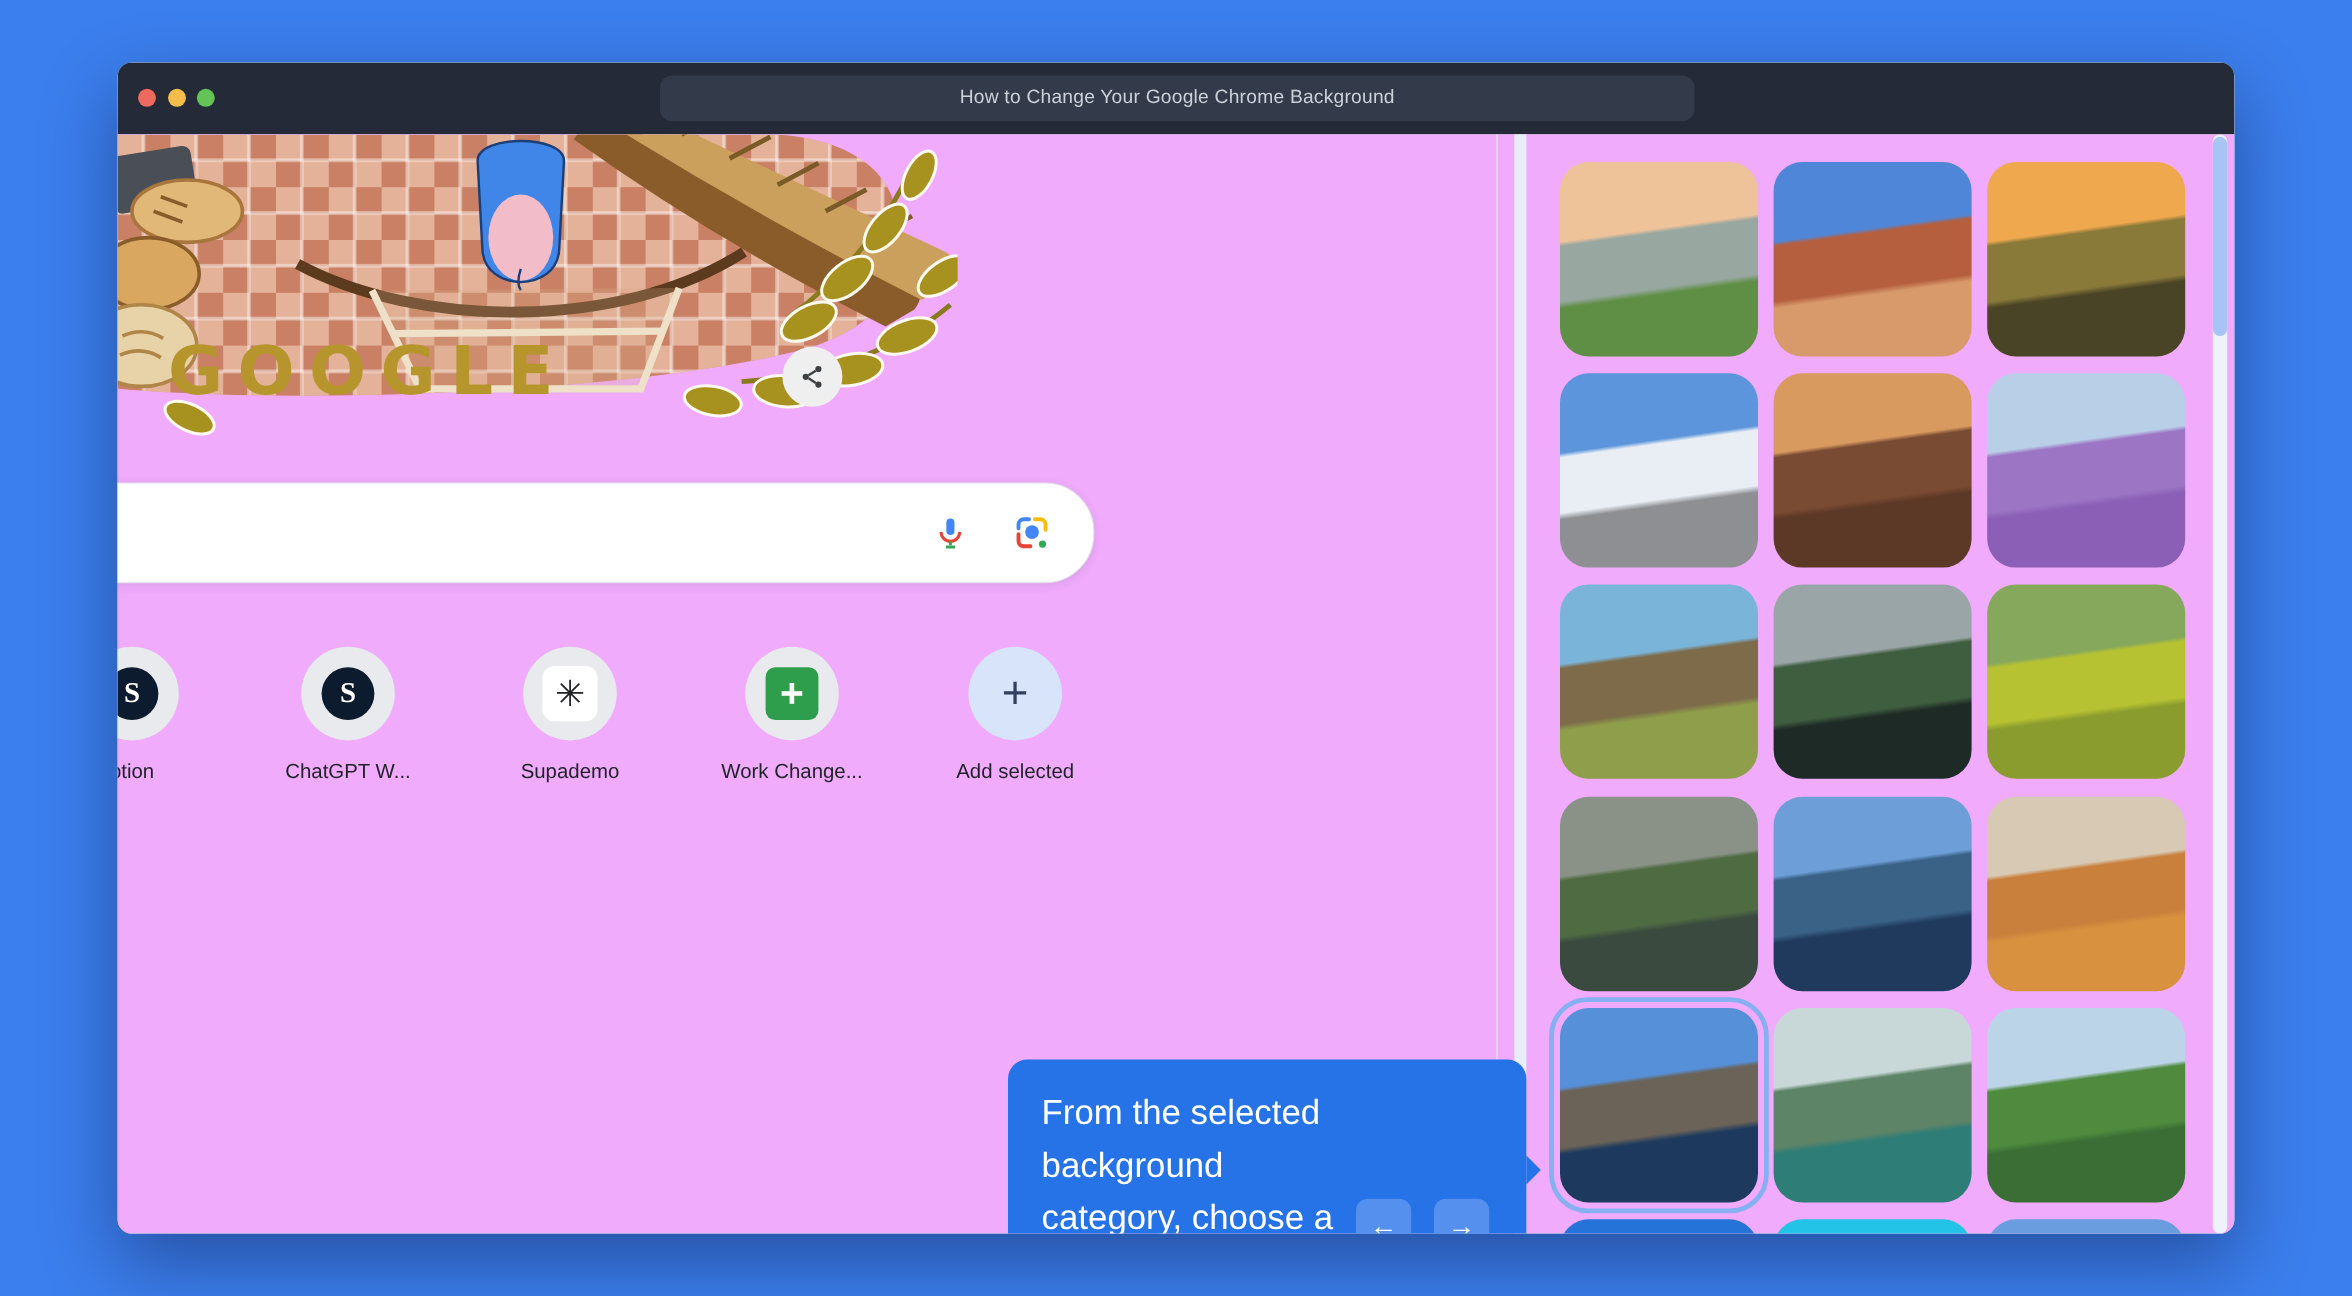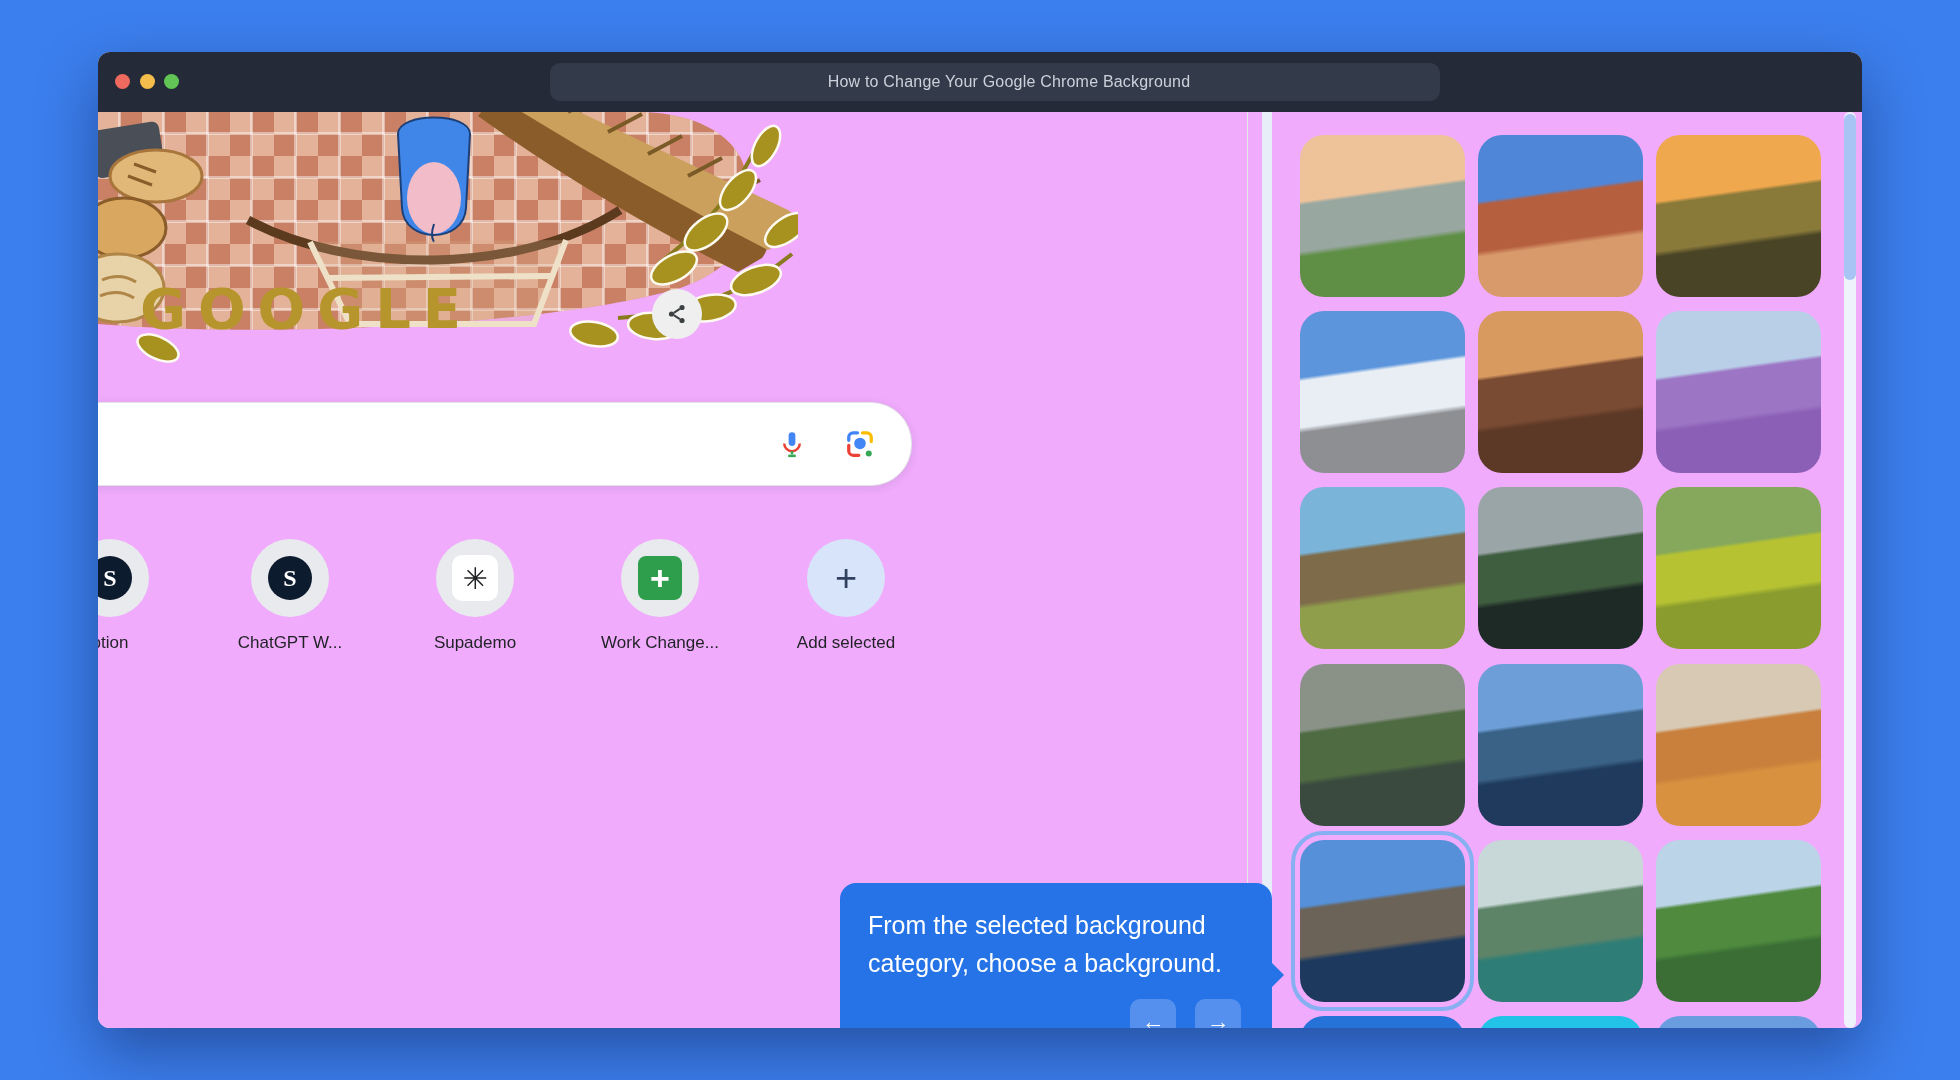--- a/index.html
+++ b/index.html
@@ -11,21 +11,21 @@
     box-shadow:0 24px 60px rgba(0,0,30,.35);}
 
   
   .titlebar{position:absolute;left:0;top:0;width:100%;height:60px;background:#242a37;}
   .traffic{position:absolute;top:22px;width:15px;height:15px;border-radius:50%;}
   .t-close{left:17px;background:#ee6a5e;}
   .t-min{left:42px;background:#f5bd4c;}
   .t-zoom{left:66px;background:#61c454;}
   .title-pill{position:absolute;left:452px;top:11px;width:862px;height:38px;
     background:#333a49;border-radius:10px;display:flex;align-items:center;justify-content:center;
-    color:#ccd1da;font-size:16px;letter-spacing:.2px;padding-left:28px;}
+    color:#ccd1da;font-size:16px;letter-spacing:.2px;}
 
   
   .content{position:absolute;left:0;top:60px;width:1764px;height:916px;background:#f0abfc;}
 
   
   .ntp-divider{position:absolute;left:1149px;top:0;width:1px;height:916px;background:#e4e6ea;}
   .panel-strip{position:absolute;left:1164px;top:0;width:10px;height:916px;background:#e8eef8;}
 
   
   .doodle{position:absolute;left:0;top:0;width:700px;height:290px;}
@@ -61,21 +61,21 @@
     background:#dde3ea;}
   .tile.selected::after{content:"";position:absolute;inset:-9px;border:4px solid #86b0f1;
     border-radius:32px;}
   
   .scroll-track{position:absolute;left:1746px;top:0;width:12px;height:916px;background:#eef2fb;border-radius:6px;}
   .scroll-thumb{position:absolute;left:1746px;top:2px;width:12px;height:166px;background:#a7c4f5;border-radius:6px;cursor:pointer;}
 
   
   .tooltip{position:absolute;left:742px;top:771px;width:432px;height:177px;background:#2573e6;
     border-radius:16px;color:#fff;z-index:60;}
-  .tooltip .tip-text{position:absolute;left:28px;top:24px;width:380px;font-size:25px;line-height:1.5;}
+  .tooltip .tip-text{position:absolute;left:28px;top:24px;width:380px;font-size:29px;line-height:1.5;}
   .tip-pointer{position:absolute;right:-12px;top:80px;width:0;height:0;
     border-top:12px solid transparent;border-bottom:12px solid transparent;border-left:12px solid #2573e6;}
   .tip-btn{position:absolute;top:116px;width:46px;height:44px;border-radius:10px;background:#5590ee;
     border:none;color:#fff;font-size:23px;display:flex;align-items:center;justify-content:center;cursor:pointer;}
   .tip-back{left:290px;}
   .tip-fwd{left:355px;}
 </style>
 </head>
 <body>
 

